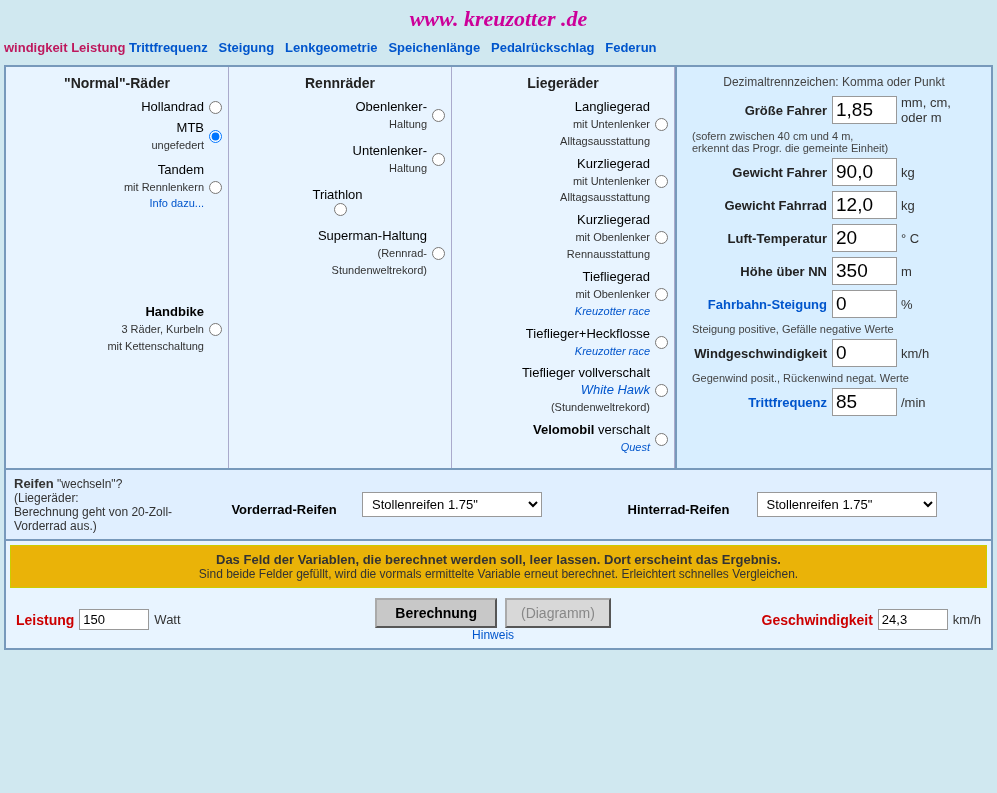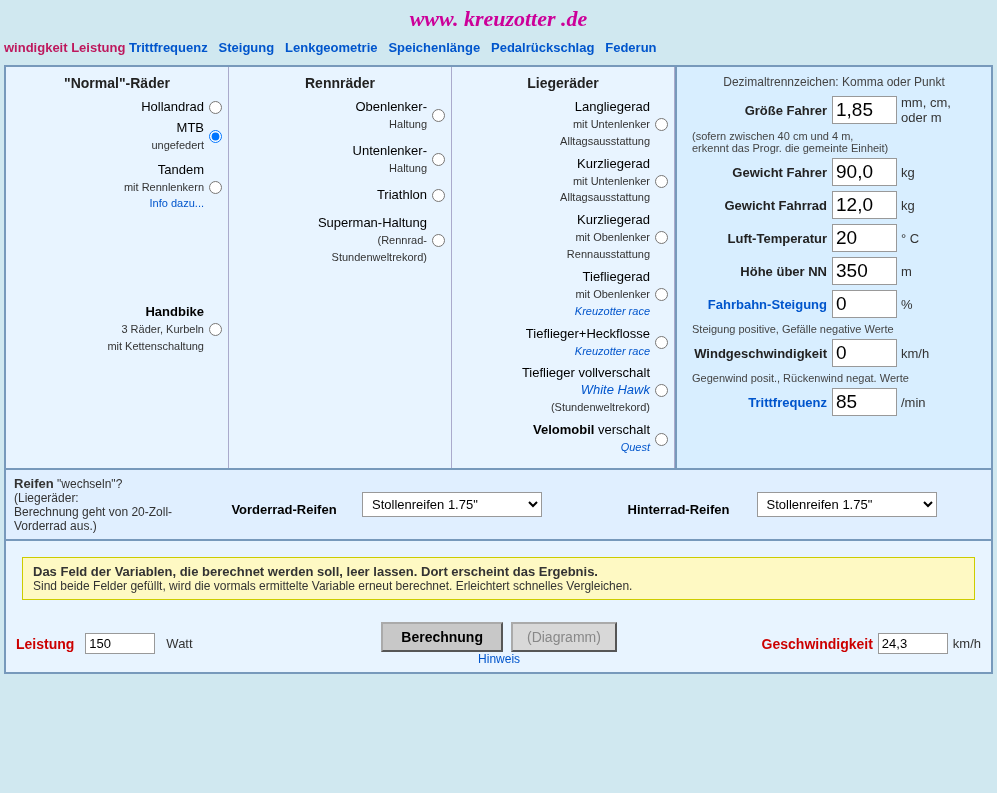--- a/index.html
+++ b/index.html
@@ -170,42 +170,43 @@
     }
     select.tire-select {
       font-size: 13px;
       padding: 3px 5px;
       border: 1px solid #999;
       background: #fff;
       min-width: 180px;
     }
     
     .info-box {
-      background: #fef9c3;
+      background: #eab308;
       border: 1px solid #cccc00;
-      margin: 16px;
+      margin: 4px;
       padding: 6px 10px;
       font-size: 12px;
       color: #333;
+      text-align: center;
     }
     .info-box strong {
       font-size: 13px;
     }
     
     .calc-bar {
       display: flex;
       align-items: center;
       padding: 6px 10px;
       background: #e8f4ff;
       justify-content: space-between;
     }
     .calc-left {
       display: flex;
       align-items: center;
-      gap: 11px;
+      gap: 5px;
     }
     .calc-label {
       font-weight: bold;
       color: #cc0000;
       font-size: 14px;
     }
     .calc-input {
       width: 70px;
       border: 1px solid #999;
       padding: 2px 3px;
@@ -324,21 +325,21 @@
       <div class="bike-item">
         <div class="bike-item-label">Obenlenker-<br><span class="sub">Haltung</span></div>
         <input type="radio" name="bikeType" value="obenlenker" style="">
       </div>
 
       <div class="bike-item" style="margin-top:10px;">
         <div class="bike-item-label">Untenlenker-<br><span class="sub">Haltung</span></div>
         <input type="radio" name="bikeType" value="untenlenker" style="">
       </div>
 
-      <div class="bike-item" style="margin-top:10px;">
+      <div class="bike-item" style="margin-top:10px;flex-direction:column;">
         <div class="bike-item-label">Triathlon</div>
         <input type="radio" name="bikeType" value="triathlon" style="">
       </div>
 
       <div class="bike-item" style="margin-top:12px;">
         <div class="bike-item-label">Superman-Haltung<br><span class="sub">(Rennrad-<br>Stundenweltrekord)</span></div>
         <input type="radio" name="bikeType" value="superman" style="">
       </div>
     </div>
 

